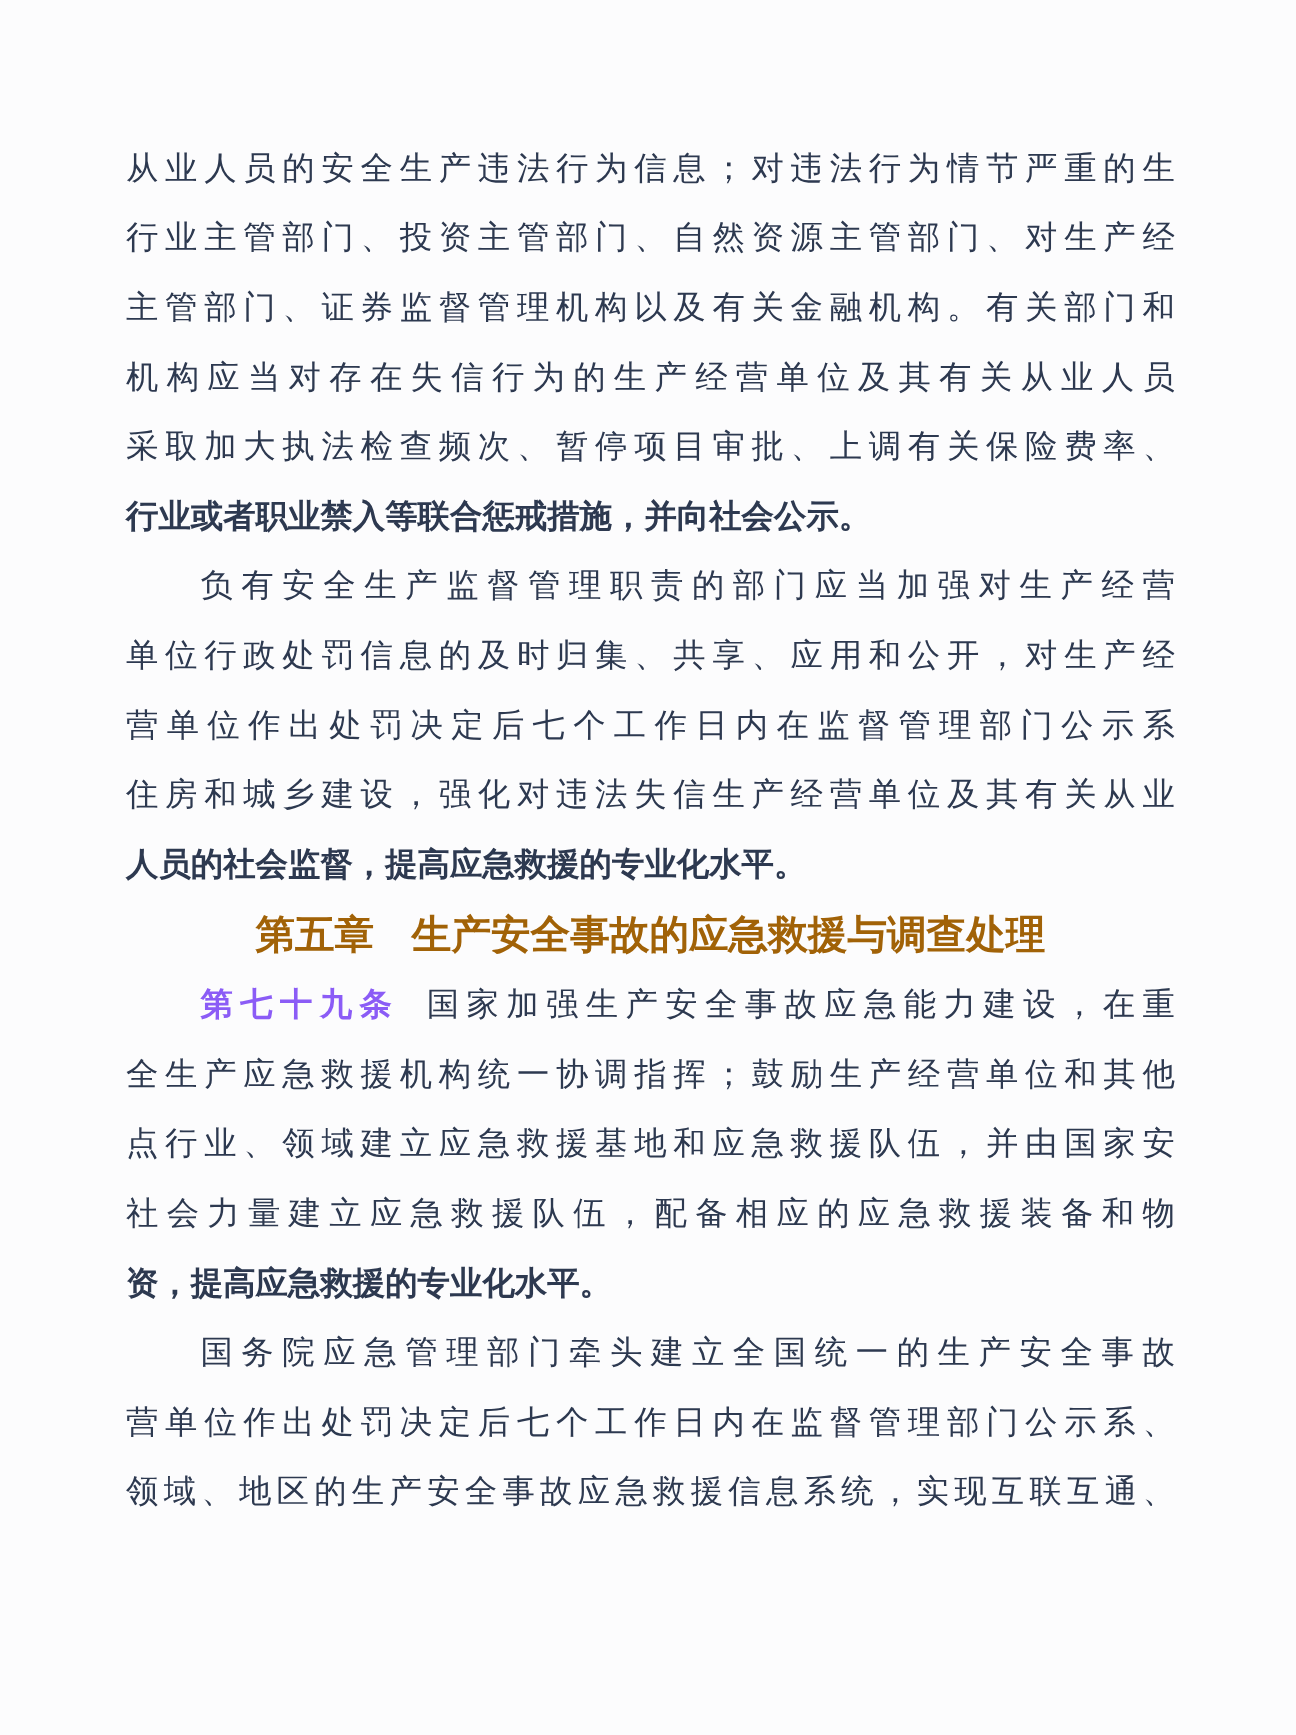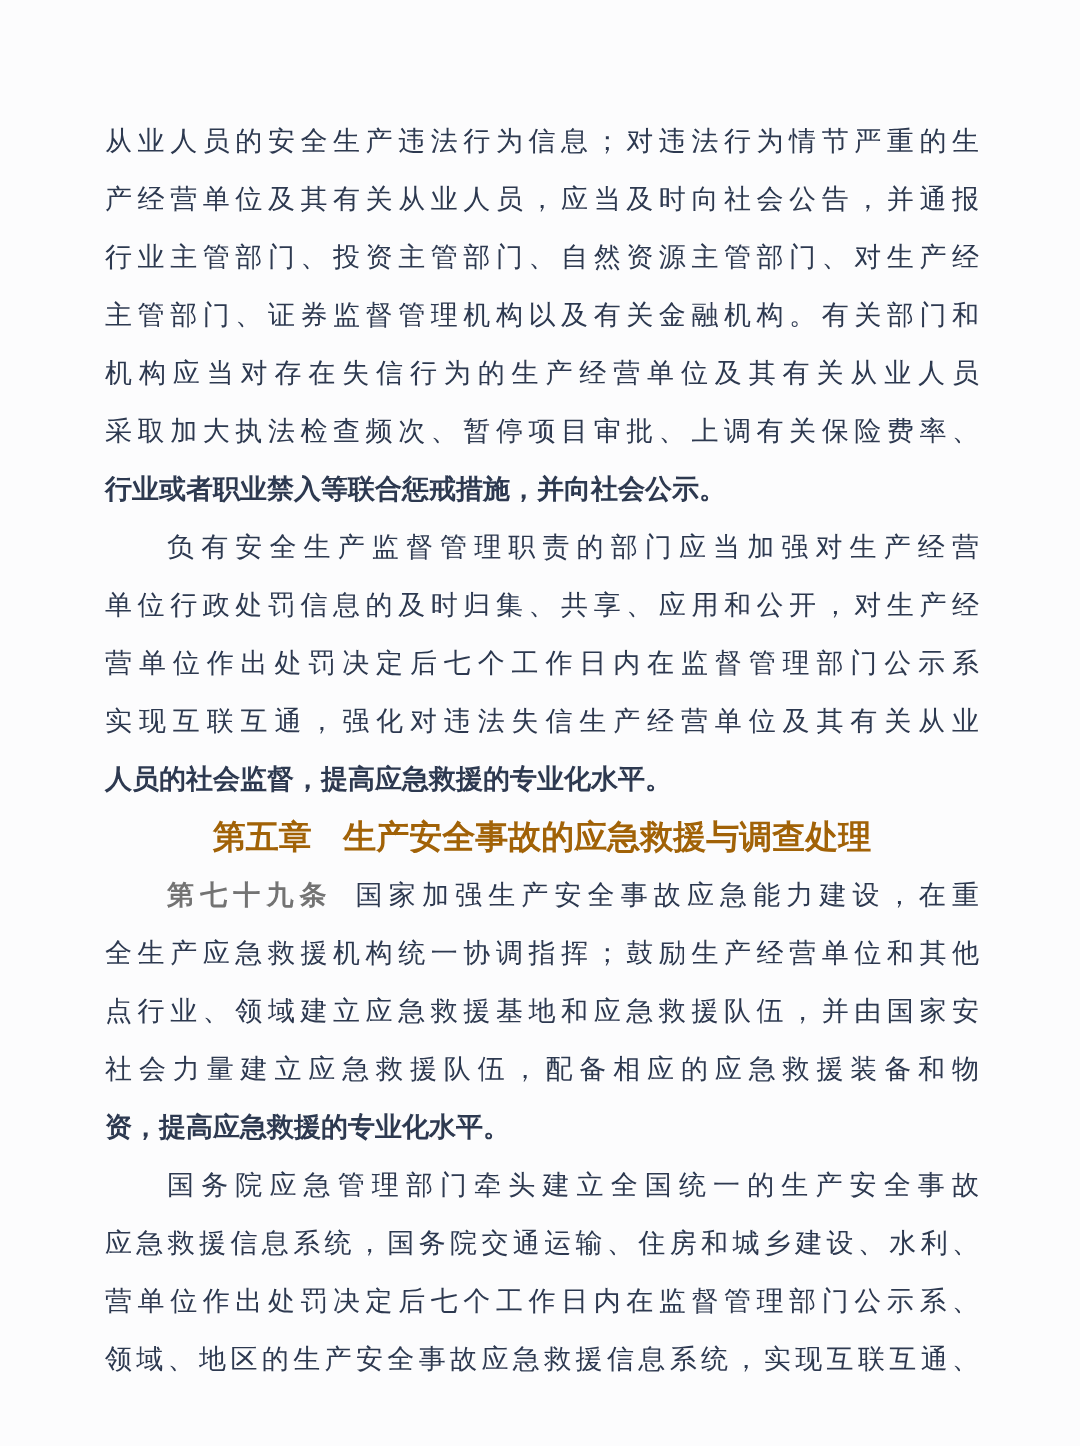--- a/index.html
+++ b/index.html
@@ -44,62 +44,60 @@
     line-height: 58px;
     color: #a16207;
     text-align: center;
   }
   .chapter-title {
     margin-left: 0.95em;
   }
   .article-label {
     font-family: Liberation Sans, sans-serif;
     font-weight: 700;
-    color: #737373;
+    color: #8b5cf6;
     margin-right: 0.85em;
     margin-top: 20px;
   }
 </style>
 </head>
 <body>
 
 <div class="doc">
 
   <div>
     <p class="line">从业人员的安全生产违法行为信息；对违法行为情节严重的生</p>
-    <p class="line">产经营单位及其有关从业人员，应当及时向社会公告，并通报</p>
     <p class="line">行业主管部门、投资主管部门、自然资源主管部门、对生产经</p>
     <p class="line">主管部门、证券监督管理机构以及有关金融机构。有关部门和</p>
     <p class="line">机构应当对存在失信行为的生产经营单位及其有关从业人员</p>
     <p class="line">采取加大执法检查频次、暂停项目审批、上调有关保险费率、</p>
     <p class="line para-end">行业或者职业禁入等联合惩戒措施，并向社会公示。</p>
   </div>
 
   <div>
     <p class="line indent">负有安全生产监督管理职责的部门应当加强对生产经营</p>
     <p class="line">单位行政处罚信息的及时归集、共享、应用和公开，对生产经</p>
     <p class="line">营单位作出处罚决定后七个工作日内在监督管理部门公示系</p>
-    <p class="line">实现互联互通，强化对违法失信生产经营单位及其有关从业</p>
+    <p class="line">住房和城乡建设，强化对违法失信生产经营单位及其有关从业</p>
     <p class="line para-end">人员的社会监督，提高应急救援的专业化水平。</p>
   </div>
 
   <h2 class="chapter">
     <span>第五章</span><span class="chapter-title">生产安全事故的应急救援与调查处理</span>
   </h2>
 
   <div>
     <p class="line indent">
       <span class="article-label">第七十九条</span><span>国家加强生产安全事故应急能力建设，在重</span>
     </p>
     <p class="line">全生产应急救援机构统一协调指挥；鼓励生产经营单位和其他</p>
     <p class="line">点行业、领域建立应急救援基地和应急救援队伍，并由国家安</p>
     <p class="line">社会力量建立应急救援队伍，配备相应的应急救援装备和物</p>
     <p class="line para-end">资，提高应急救援的专业化水平。</p>
   </div>
 
   <div>
     <p class="line indent">国务院应急管理部门牵头建立全国统一的生产安全事故</p>
-    <p class="line">应急救援信息系统，国务院交通运输、住房和城乡建设、水利、</p>
     <p class="line">营单位作出处罚决定后七个工作日内在监督管理部门公示系、</p>
     <p class="line">领域、地区的生产安全事故应急救援信息系统，实现互联互通、</p>
   </div>
 
 </div>
 
 </body></html>

